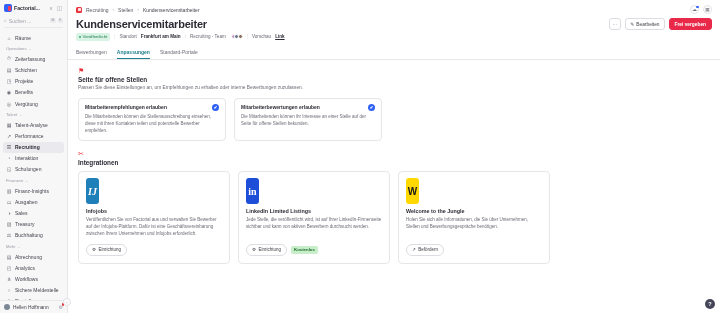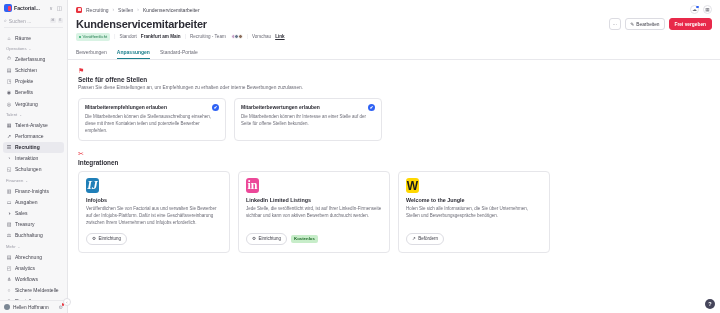--- a/index.html
+++ b/index.html
@@ -184,26 +184,26 @@
   .sec2-icon{ font-size:7px; color:#e8343f; line-height:1; margin-bottom:2px;}
   .sec2-title{ font-size:6.4px; font-weight:bold; color:#2c2c35; margin-bottom:5px;}
 
   .cards3 { display:flex; gap:8px; }
   .card-int {
     flex:0 0 152px; border:1px solid #e6e6ea; border-radius:4px;
     padding:6px 7px 7px 7px; background:#fff;
     display:flex; flex-direction:column;
   }
   .int-logo {
-    width:13px;height:15px;border-radius:3px;
+    width:13px;height:26px;border-radius:3px;
     display:flex;align-items:center;justify-content:center;
-    font-size:12px;font-weight:bold;color:#fff;margin-bottom:4px;
+    font-size:10px;font-weight:bold;color:#fff;margin-bottom:4px;
   }
   .logo-infojobs { background:#1f7fb8; font-style:italic; font-family:"Liberation Serif",serif;}
-  .logo-linkedin { background:#ec4899; font-family:"Liberation Serif",serif;}
+  .logo-linkedin { background:#1d4ed8; font-family:"Liberation Serif",serif;}
   .logo-wttj { background:#ffd800; color:#1a1a1a; }
   .int-title { font-size:5.4px; font-weight:bold; color:#2c2c35; margin-bottom:3px;}
   .int-desc { font-size:4.5px; color:#6b6b76; line-height:1.55; margin-bottom:6px;}
   .int-actions { display:flex; align-items:center; gap:4px; margin-top:auto; }
   .btn-pill {
     border:1px solid #dcdce2; background:#fff; border-radius:7px;
     font-size:4.5px; color:#3c3c46; padding:2.2px 5px;
     display:flex;align-items:center;gap:2.5px; white-space:nowrap;
   }
   .badge-free {

